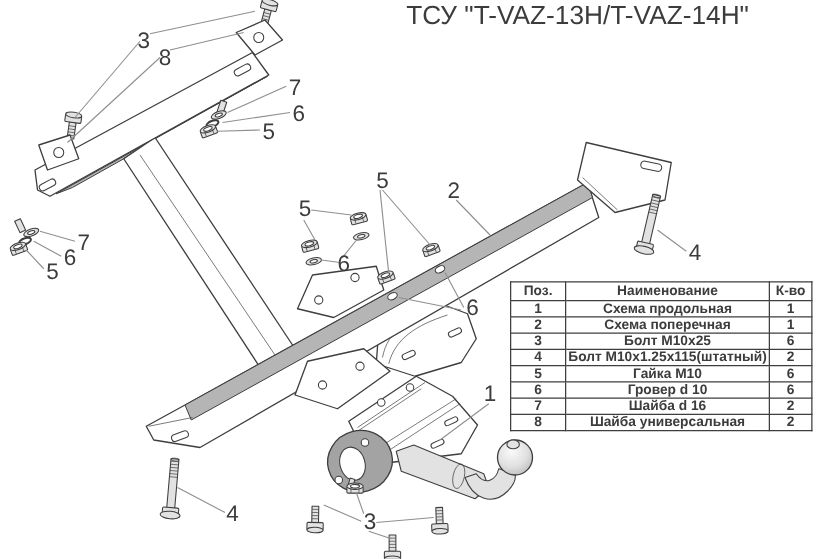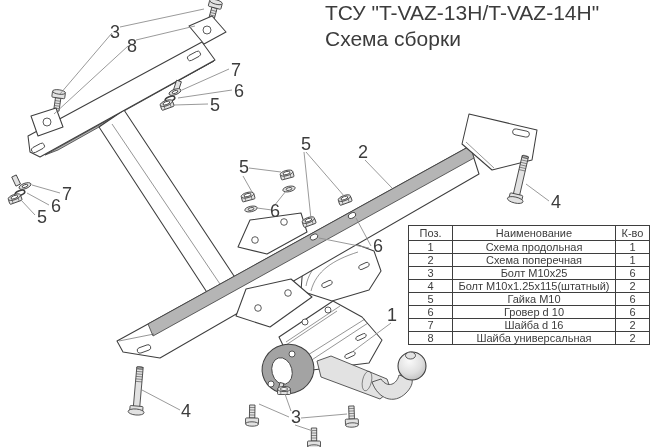--- a/index.html
+++ b/index.html
@@ -17,21 +17,21 @@
   .m  {fill:var(--metal);stroke:var(--line);stroke-width:0.85;stroke-linejoin:round;}
   .hl {fill:#ffffff;stroke:var(--line);stroke-width:0.85;}
   .tn {fill:none;stroke:var(--line);stroke-width:0.55;}
   .ld {fill:none;stroke:var(--leader);stroke-width:0.9;}
   .cl {font-size:18px;fill:var(--text);}
   
   .title{position:absolute;left:325px;top:0px;color:var(--text);font-size:21px;line-height:26px;white-space:nowrap;}
   
   .parts{position:absolute;left:408px;top:225px;border-collapse:collapse;table-layout:fixed;
          font-size:11px;color:var(--text);background:#fff;}
-  .parts th,.parts td{border:1px solid var(--line);padding:0 1px;text-align:center;font-weight:400;
+  .parts th,.parts td{border:1px solid var(--line);padding:0 1px;text-align:center;font-weight:700;
          height:12px;line-height:12px;white-space:nowrap;overflow:hidden;}
   .parts th{height:14px;line-height:14px;}
   .c-pos{width:44px;} .c-name{width:163px;} .c-qty{width:34px;}
 </style>
 </head>
 <body>
 
 <div class="stage">
 
 <svg width="663" height="447" viewBox="0 0 663 447">
@@ -305,21 +305,20 @@
     <text class="cl" x="373" y="252">6</text>
     <text class="cl" x="551" y="208">4</text>
     <text class="cl" x="387" y="321">1</text>
     <text class="cl" x="181" y="417">4</text>
     <text class="cl" x="291" y="423">3</text>
   </g>
 </svg>
 
 <div class="title">
   <div>ТСУ "T-VAZ-13H/T-VAZ-14H"</div>
-  <div>Схема сборки</div>
 </div>
 
 <table class="parts">
   <colgroup>
         <col class="c-pos">
         <col class="c-name">
         <col class="c-qty">
       </colgroup>
   <thead>
     <tr>

